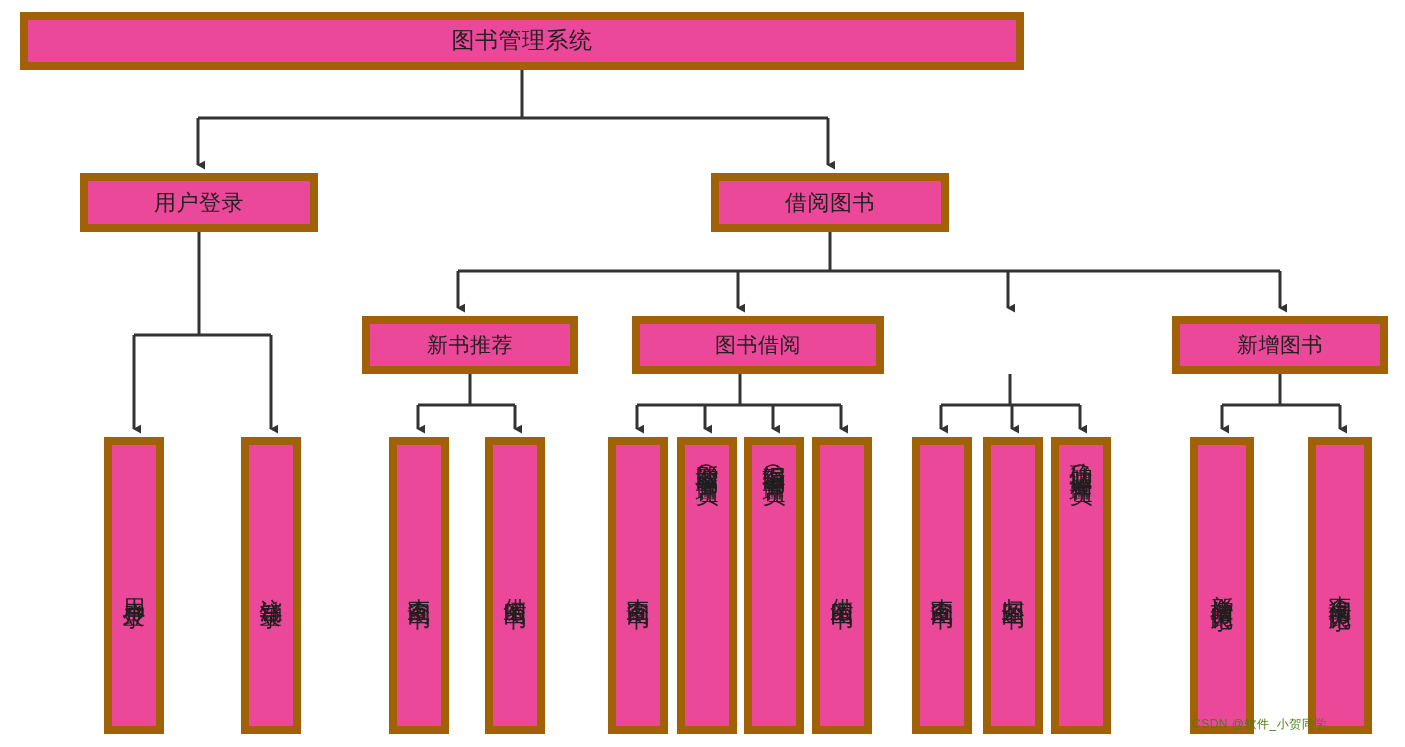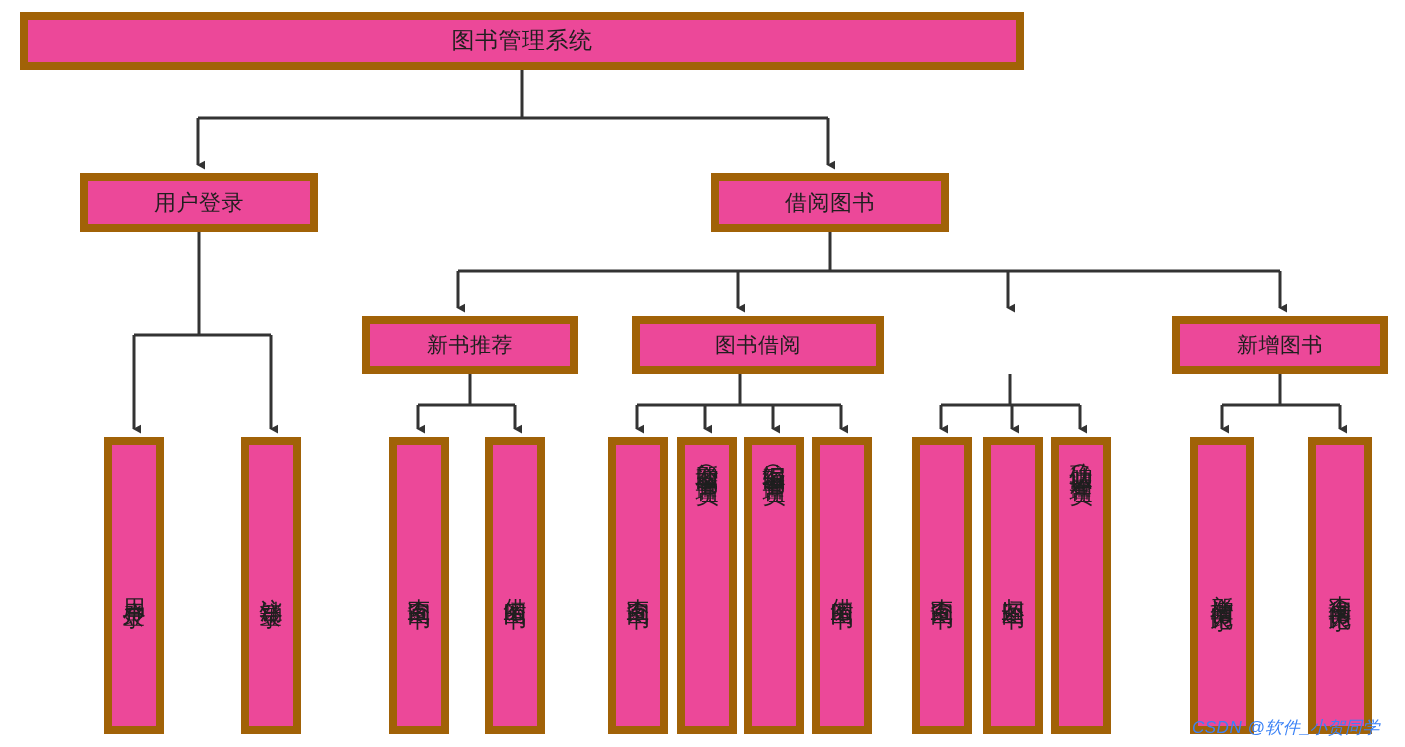--- a/index.html
+++ b/index.html
@@ -57,25 +57,24 @@
     line-height: 1.0;
     letter-spacing: 3px;
     white-space: nowrap;
   }
   .node.leaf.mid .label {
     margin-top: auto;
     margin-bottom: auto;
   }
   .watermark {
     position: absolute;
-    font-size: 17px;
-    color: #3b82f6;
+    font-size: 12px;
+    color: #4d7c0f;
     letter-spacing: 0.5px;
     white-space: nowrap;
-    font-style: italic;
   }
 </style>
 </head>
 <body>
 
 <div id="canvas">
 
   <svg class="edges" viewBox="0 0 1405 747">
     <defs>
       <marker id="arrow" markerWidth="10" markerHeight="10" refX="4.6" refY="7.4" orient="auto" markerUnits="userSpaceOnUse">

